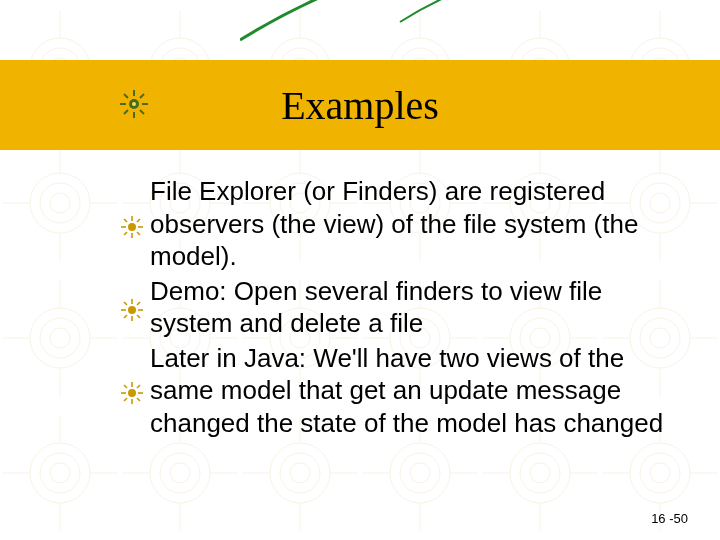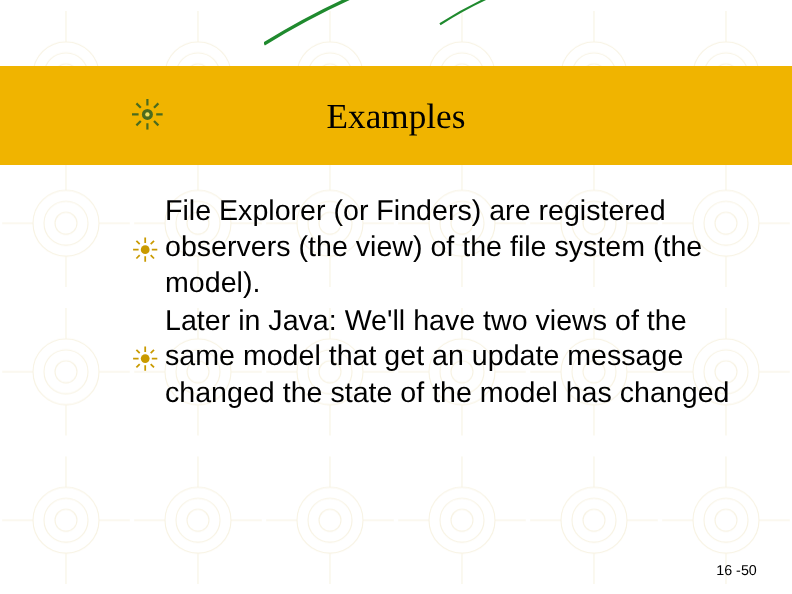--- a/index.html
+++ b/index.html
@@ -32,21 +32,21 @@
     left: 0;
     width: 720px;
     height: 90px;
     background: #f0b400;
     z-index: 2;
     display: flex;
     align-items: center;
     justify-content: center;
   }
   .title-bar h1 {
-    font-size: 32px;
+    font-size: 40px;
     font-weight: normal;
     color: #000;
     font-family: "Times New Roman", Times, serif;
   }
   .pellet {
     position: absolute;
     left: 120px;
     top: 90px;
     width: 28px;
     height: 28px;
@@ -154,17 +154,33 @@
         <line x1="12" y1="1" x2="12" y2="6"></line>
         <line x1="12" y1="18" x2="12" y2="23"></line>
         <line x1="1" y1="12" x2="6" y2="12"></line>
         <line x1="18" y1="12" x2="23" y2="12"></line>
         <line x1="4" y1="4" x2="7" y2="7"></line>
         <line x1="17" y1="17" x2="20" y2="20"></line>
         <line x1="4" y1="20" x2="7" y2="17"></line>
         <line x1="17" y1="7" x2="20" y2="4"></line>
       </g>
     </svg>
+    <div class="bullet-text">Demo: Open several finders to view file system and delete a file</div>
+  </div>
+  <div class="bullet-item">
+    <svg class="bullet-icon" viewBox="0 0 24 24">
+      <circle cx="12" cy="12" r="4" fill="#c99a00"></circle>
+      <g stroke="#c99a00" stroke-width="1.6">
+        <line x1="12" y1="1" x2="12" y2="6"></line>
+        <line x1="12" y1="18" x2="12" y2="23"></line>
+        <line x1="1" y1="12" x2="6" y2="12"></line>
+        <line x1="18" y1="12" x2="23" y2="12"></line>
+        <line x1="4" y1="4" x2="7" y2="7"></line>
+        <line x1="17" y1="17" x2="20" y2="20"></line>
+        <line x1="4" y1="20" x2="7" y2="17"></line>
+        <line x1="17" y1="7" x2="20" y2="4"></line>
+      </g>
+    </svg>
     <div class="bullet-text">Later in Java: We'll have two views of the same model that get an update message changed the state of the model has changed</div>
   </div>
 </div>
 
 <div class="slide-number">16 -50</div>
 
 </body></html>

